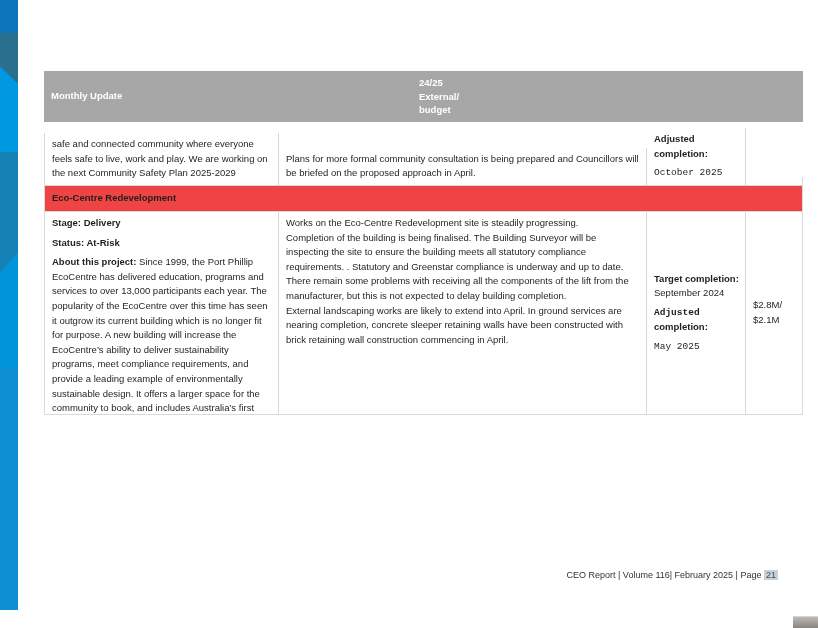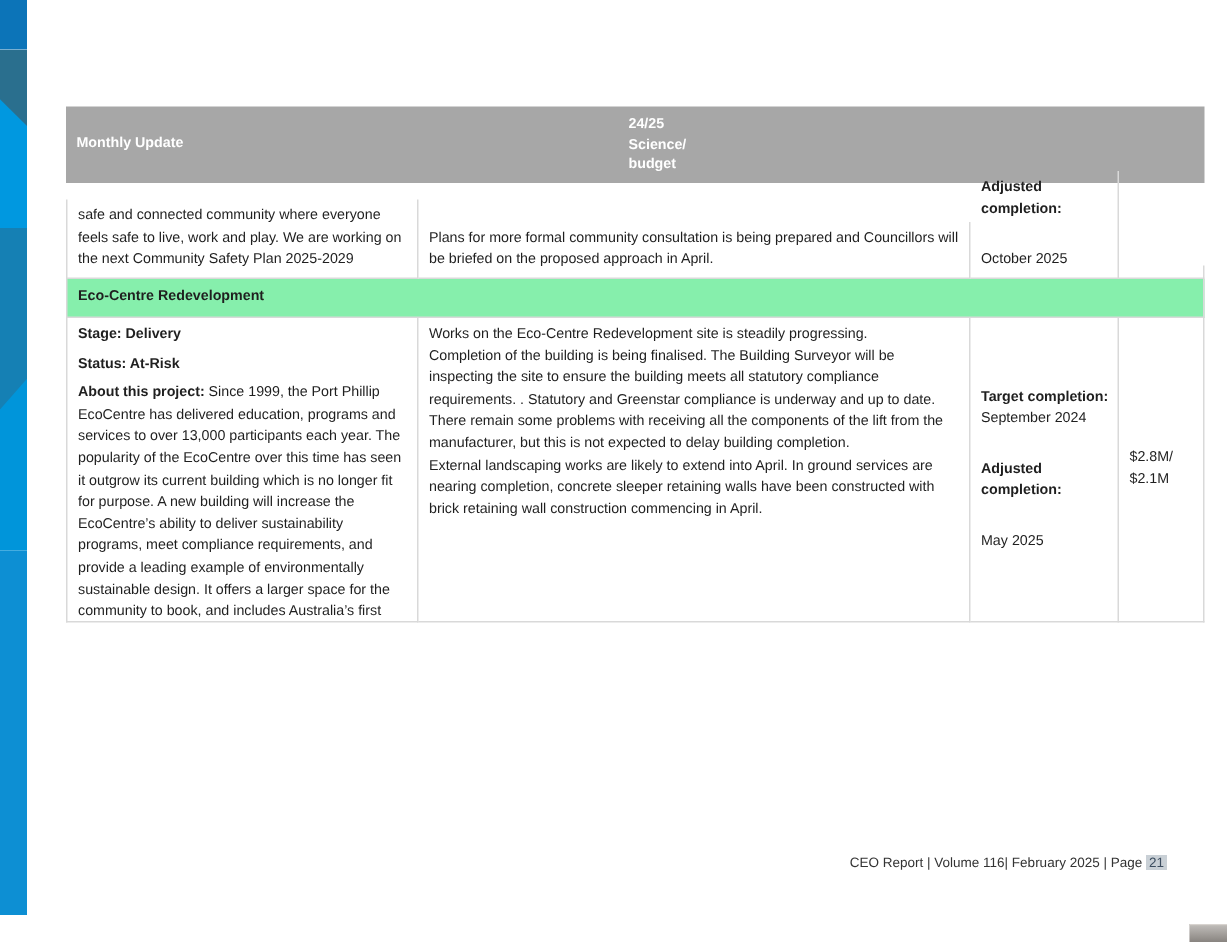--- a/index.html
+++ b/index.html
@@ -27,21 +27,21 @@
   .thead{height:51px;color:#ffffff;font-weight:bold;}
   .thead .hcell{display:flex;align-items:center;padding:0 7px;box-sizing:border-box;border:none;}
   .thead .hstack{display:flex;flex-direction:column;justify-content:flex-end;line-height:13.5px;}
 
   .row-community{height:64px;align-items:flex-end;}
   .section-row{height:26px;display:flex;align-items:center;padding:0 7px;box-sizing:border-box;
                font-weight:bold;border-left:1px solid #d9d9d9;border-right:1px solid #d9d9d9;border-bottom:1px solid #d9d9d9;}
   .row-eco{height:203px;border-radius:31px;}
 
   .b{font-weight:bold;}
-  .mt{margin-top:19px;}
+  .mt{margin-top:5px;font-family:Liberation Mono, monospace;}
   .nowrap{white-space:nowrap;}
   .para{margin:0 0 5px 0;}
   .vcenter{display:flex;flex-direction:column;justify-content:center;}
 
   
   .footer{position:absolute;top:570px;right:40px;font-size:9px;color:#333;}
   .pagefield{padding:0 2px;color:#3d4e60;}
 
   
   .scroll-frag{position:absolute;right:0;bottom:0;width:25px;height:11px;border-top:1px solid #d8d4d0;
@@ -61,21 +61,21 @@
     <div class="seg seg6" style="background-color: rgb(13, 143, 211);"></div>
   </div>
 
   <div class="doc-table">
 
     <div class="trow thead" style="background-color: rgb(167, 167, 167);">
       <div class="hcell c2">Monthly Update</div>
       <div class="hcell c4">
         <div class="hstack">
           <div>24/25</div>
-          <div>Science/</div>
+          <div>External/</div>
           <div>budget</div>
         </div>
       </div>
     </div>
 
     <div class="trow row-community">
       <div class="cell c1 first">
         <span>safe and connected community where everyone feels safe to live, work and play. We are working on the next Community Safety Plan 2025-2029</span>
       </div>
       <div class="cell c2">
@@ -84,21 +84,21 @@
       <div class="cell c3">
         <div class="b">Adjusted</div>
         <div class="b">completion:</div>
         <div class="mt">October 2025</div>
       </div>
       <div class="cell c4">
         <span></span>
       </div>
     </div>
 
-    <div class="section-row" style="background-color: #86efac;">
+    <div class="section-row" style="background-color: #ef4444;">
       <span>Eco-Centre Redevelopment</span>
     </div>
 
     <div class="trow row-eco">
       <div class="cell c1 first">
         <p class="para b">Stage: Delivery</p>
         <p class="para b">Status: At-Risk</p>
         <p class="para">
           <span class="b">About this project: </span><span>Since 1999, the Port Phillip EcoCentre has delivered education, programs and services to over 13,000 participants each year. The popularity of the EcoCentre over this time has seen it outgrow its current building which is no longer fit for purpose. A new building will increase the EcoCentre’s ability to deliver sustainability programs, meet compliance requirements, and provide a leading example of environmentally sustainable design. It offers a larger space for the community to book, and includes Australia’s first Citizen Science Lab.</span>
         </p>

